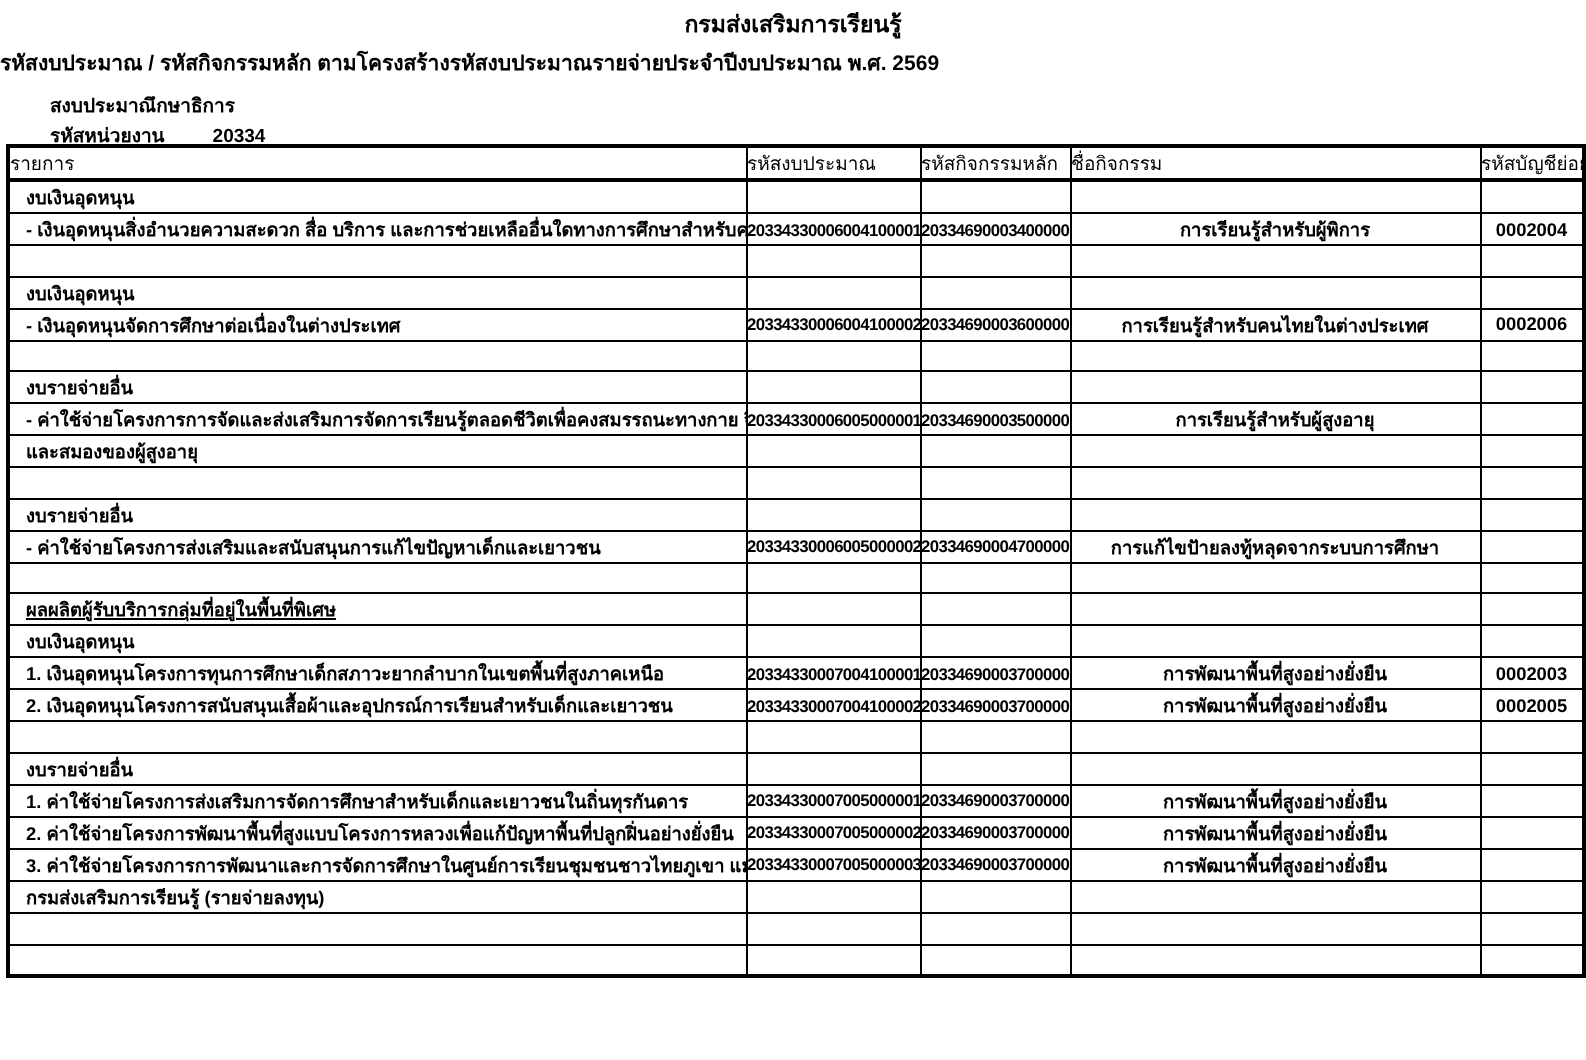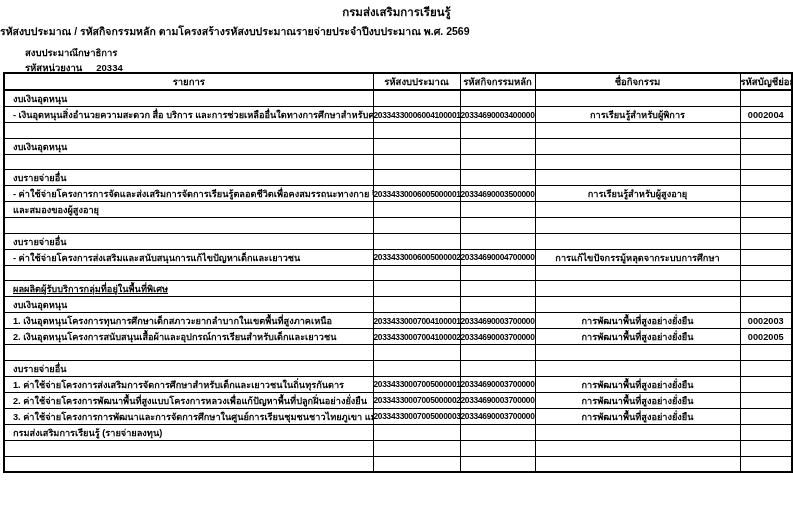--- a/index.html
+++ b/index.html
@@ -22,42 +22,42 @@
   .doc-subtitle {
     position: absolute; top: 23px; left: 0; width: 100%;
     text-align: left; font-size: 10.5px;
   }
   .doc-ministry {
     position: absolute; top: 45px; left: 25px; font-size: 9.5px;
   }
   .doc-agency {
     position: absolute; top: 60px; left: 25px; font-size: 9.5px;
   }
-  .doc-agency .agency-code { margin-left: 14px; }
+  .doc-agency .agency-code { margin-left: 24px; }
 
   table.doc-table {
     position: absolute; top: 72px; left: 3px;
     width: 788px;
     border-collapse: collapse;
     table-layout: fixed;
     border: 2px solid #000;
   }
   .doc-table th, .doc-table td {
     border: 1px solid #000;
     padding: 0;
     overflow: hidden;
     white-space: nowrap;
     vertical-align: middle;
   }
   .doc-table th {
     height: 13px;
     font-size: 9.5px;
     border-bottom-width: 2px;
-    text-align: center;
-    font-weight: bold;
+    text-align: left;
+    font-weight: normal;
   }
   .doc-table td {
     height: 14.6px;
     font-size: 9.2px;
   }
   td.item-cell { text-align: left; padding-left: 8px; }
   td.center    { text-align: center; }
   td.code      { font-size: 8.4px; letter-spacing: -0.3px; text-align: right; }
   tr.row-section td.item-cell span { text-decoration: underline; }
 </style>
@@ -111,20 +111,27 @@
           <td class="center"></td>
           <td class="center"></td>
         </tr>
         <tr class="row-group">
           <td class="item-cell"><span>งบเงินอุดหนุน</span></td>
           <td class="center code"></td>
           <td class="center code"></td>
           <td class="center"></td>
           <td class="center"></td>
         </tr>
+        <tr class="row-item">
+          <td class="item-cell"><span>- เงินอุดหนุนจัดการศึกษาต่อเนื่องในต่างประเทศ</span></td>
+          <td class="center code"><span>20334330006004100002</span></td>
+          <td class="center code"><span>20334690003600000</span></td>
+          <td class="center"><span>การเรียนรู้สำหรับคนไทยในต่างประเทศ</span></td>
+          <td class="center"><span>0002006</span></td>
+        </tr>
         <tr class="row-blank">
           <td class="item-cell"></td>
           <td class="center code"></td>
           <td class="center code"></td>
           <td class="center"></td>
           <td class="center"></td>
         </tr>
         <tr class="row-group">
           <td class="item-cell"><span>งบรายจ่ายอื่น</span></td>
           <td class="center code"></td>
@@ -157,21 +164,21 @@
           <td class="item-cell"><span>งบรายจ่ายอื่น</span></td>
           <td class="center code"></td>
           <td class="center code"></td>
           <td class="center"></td>
           <td class="center"></td>
         </tr>
         <tr class="row-item">
           <td class="item-cell"><span>- ค่าใช้จ่ายโครงการส่งเสริมและสนับสนุนการแก้ไขปัญหาเด็กและเยาวชน</span></td>
           <td class="center code"><span>20334330006005000002</span></td>
           <td class="center code"><span>20334690004700000</span></td>
-          <td class="center"><span>การแก้ไขปัจกรรมู้หลุดจากระบบการศึกษา</span></td>
+          <td class="center"><span>การแก้ไขปัายลงทู้หลุดจากระบบการศึกษา</span></td>
           <td class="center"></td>
         </tr>
         <tr class="row-blank">
           <td class="item-cell"></td>
           <td class="center code"></td>
           <td class="center code"></td>
           <td class="center"></td>
           <td class="center"></td>
         </tr>
         <tr class="row-section">

